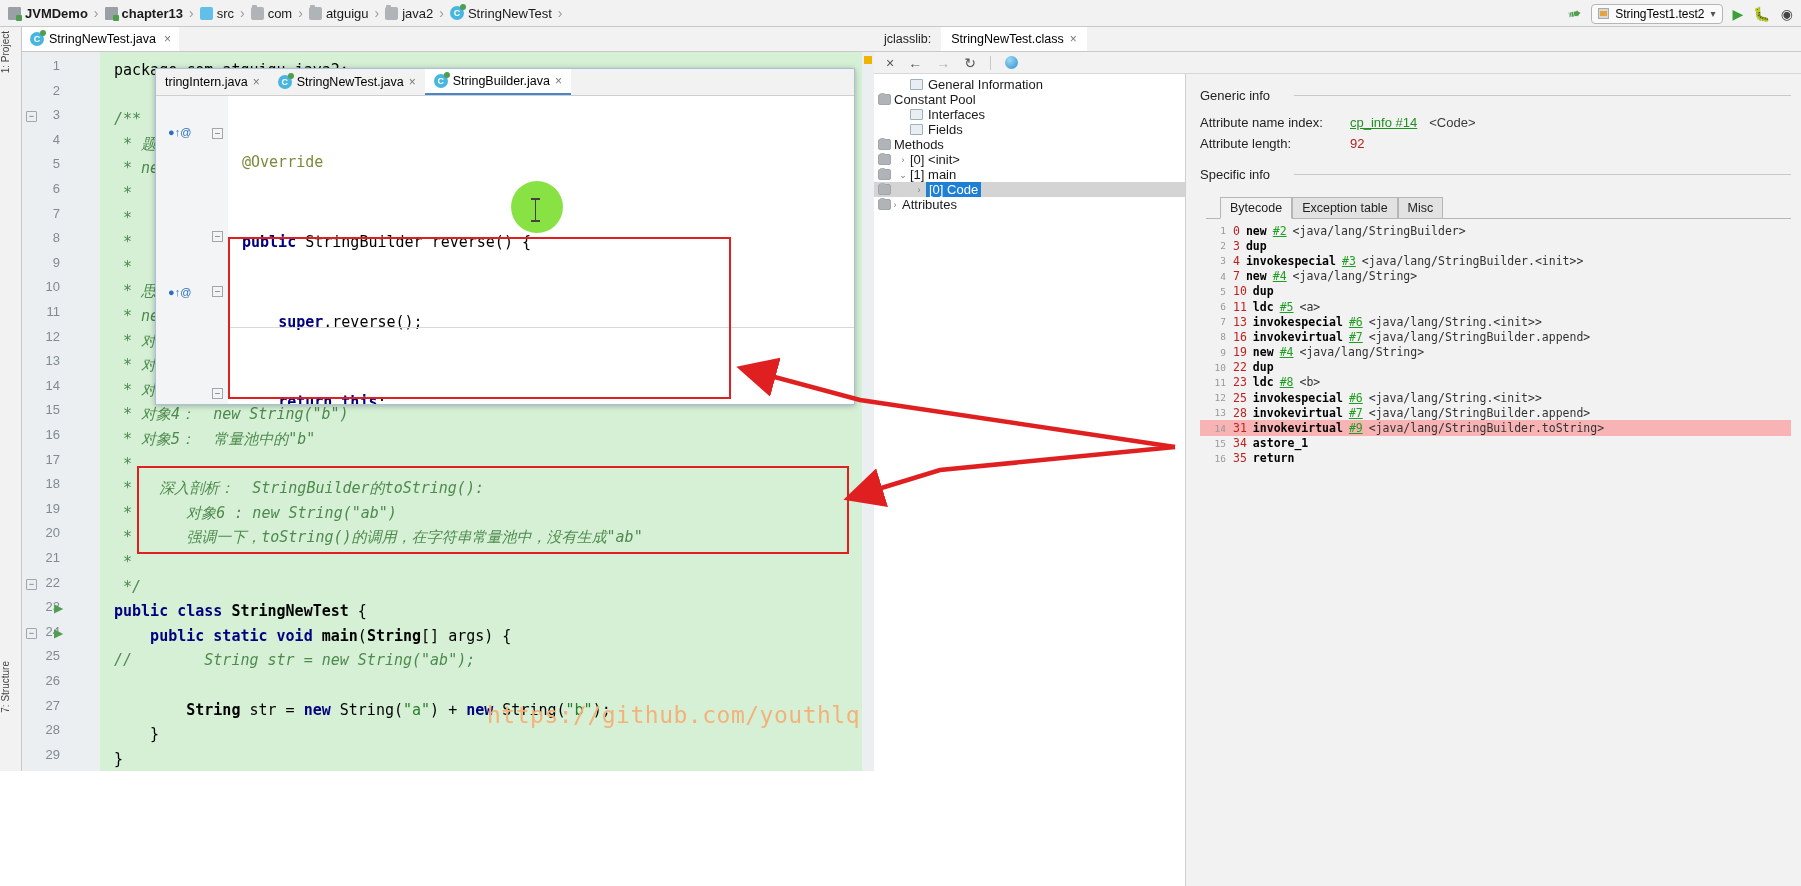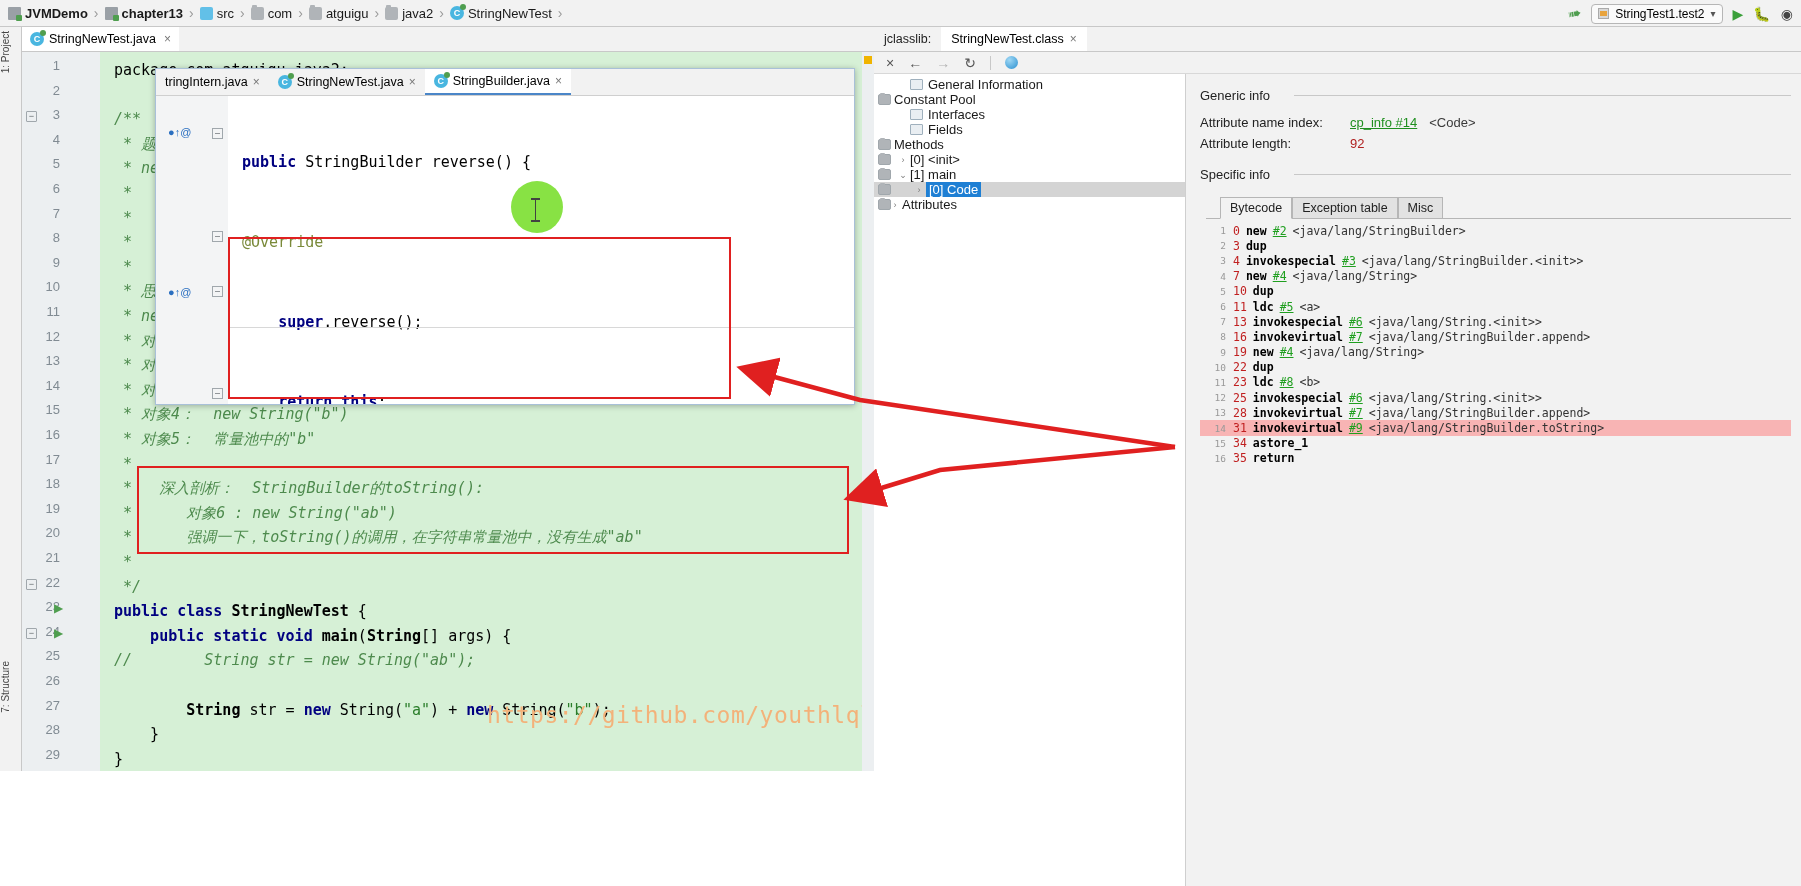--- a/index.html
+++ b/index.html
@@ -357,22 +357,22 @@
     <div class="popup-gutter">
       <div style="position:absolute;left:12px;top:30px;font-size:11px;color:#2a6fc0;">●↑@</div>
       <div style="position:absolute;left:12px;top:190px;font-size:11px;color:#2a6fc0;">●↑@</div>
       <div style="position:absolute;left:56px;top:32px;width:11px;height:11px;border:1px solid #a0a7ac;background:#f3f4f5;text-align:center;line-height:9px;font-size:9px;color:#5c6367;">–</div>
       <div style="position:absolute;left:56px;top:135px;width:11px;height:11px;border:1px solid #a0a7ac;background:#f3f4f5;text-align:center;line-height:9px;font-size:9px;color:#5c6367;">–</div>
       <div style="position:absolute;left:56px;top:190px;width:11px;height:11px;border:1px solid #a0a7ac;background:#f3f4f5;text-align:center;line-height:9px;font-size:9px;color:#5c6367;">–</div>
       <div style="position:absolute;left:56px;top:292px;width:11px;height:11px;border:1px solid #a0a7ac;background:#f3f4f5;text-align:center;line-height:9px;font-size:9px;color:#5c6367;">–</div>
     </div>
 
     <div class="popup-code">
+      <div class="row" style="padding-left:14px;"><span class="ovr">@Override</span></div>
       <div class="row" style="padding-left:14px;"><span class="kw">public </span><span class="plain">StringBuilder </span><span class="plain">reverse() {</span></div>
-      <div class="row" style="padding-left:14px;"><span class="ovr">@Override</span></div>
       <div class="row" style="padding-left:14px;">    <span class="kw">super</span><span class="plain">.reverse();</span></div>
       <div class="row" style="padding-left:14px;">    <span class="kw">return this</span><span class="plain">;</span></div>
       
       
       
       
       
       
       
     </div>

